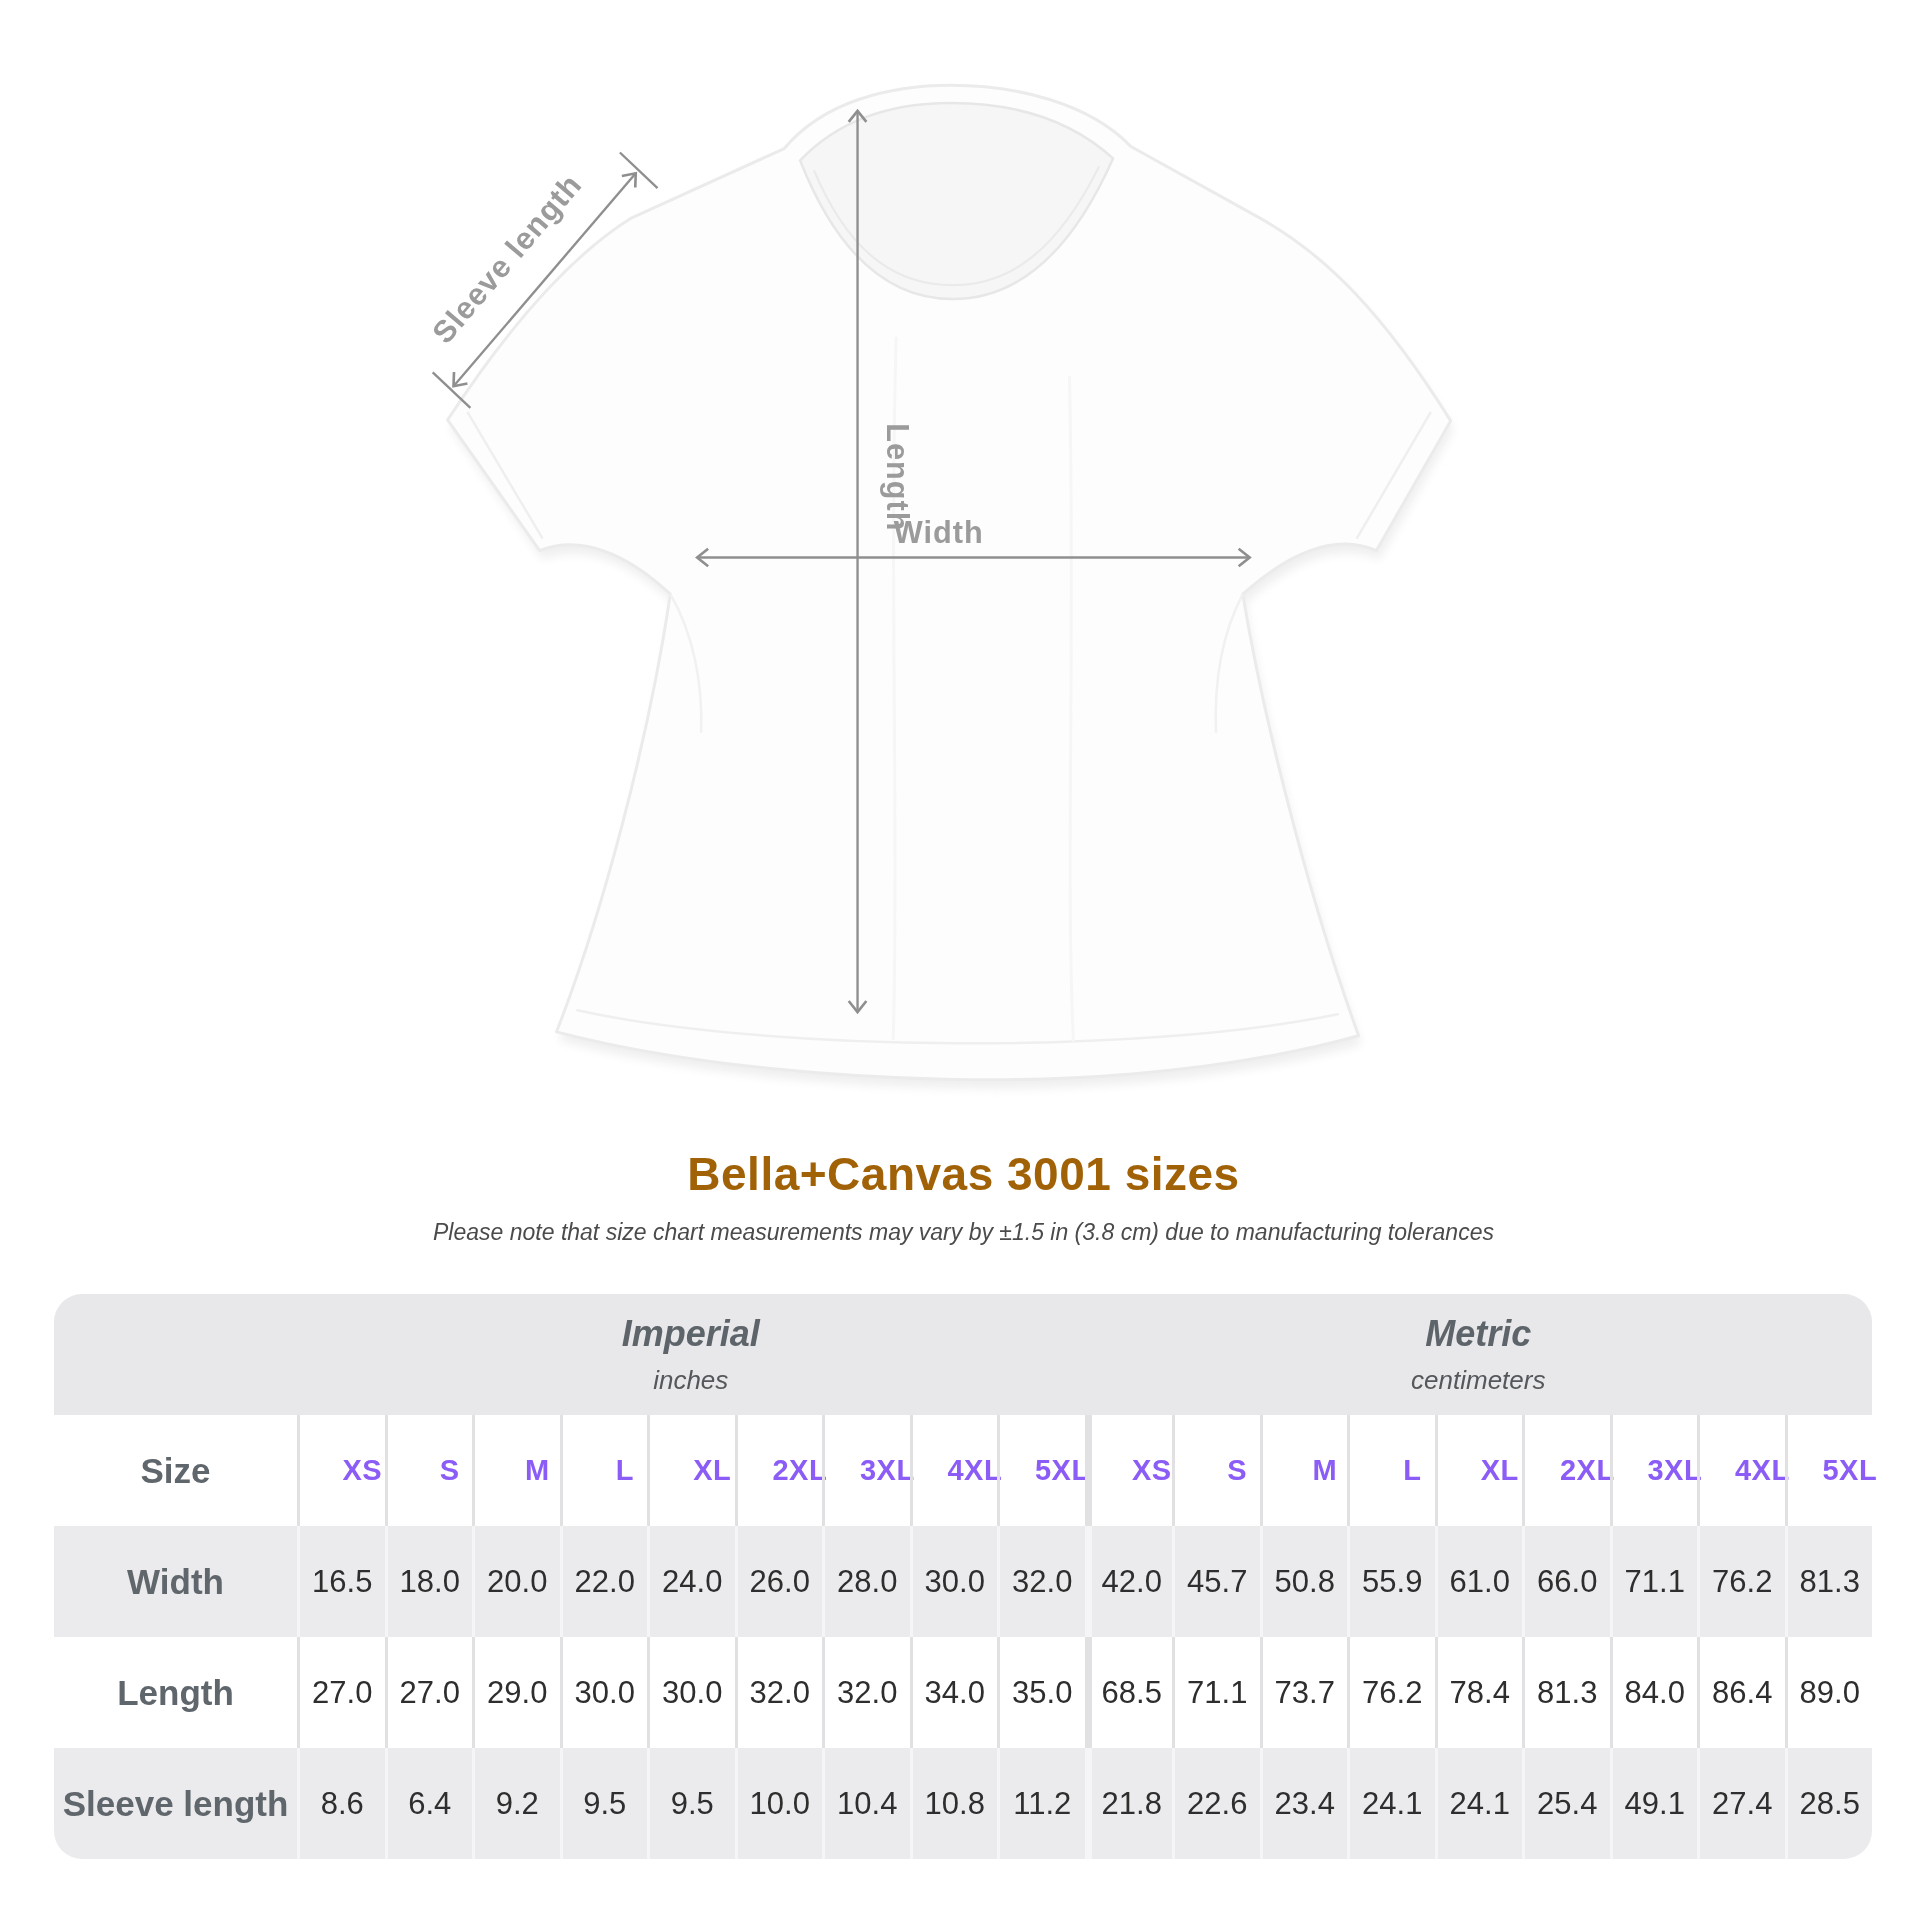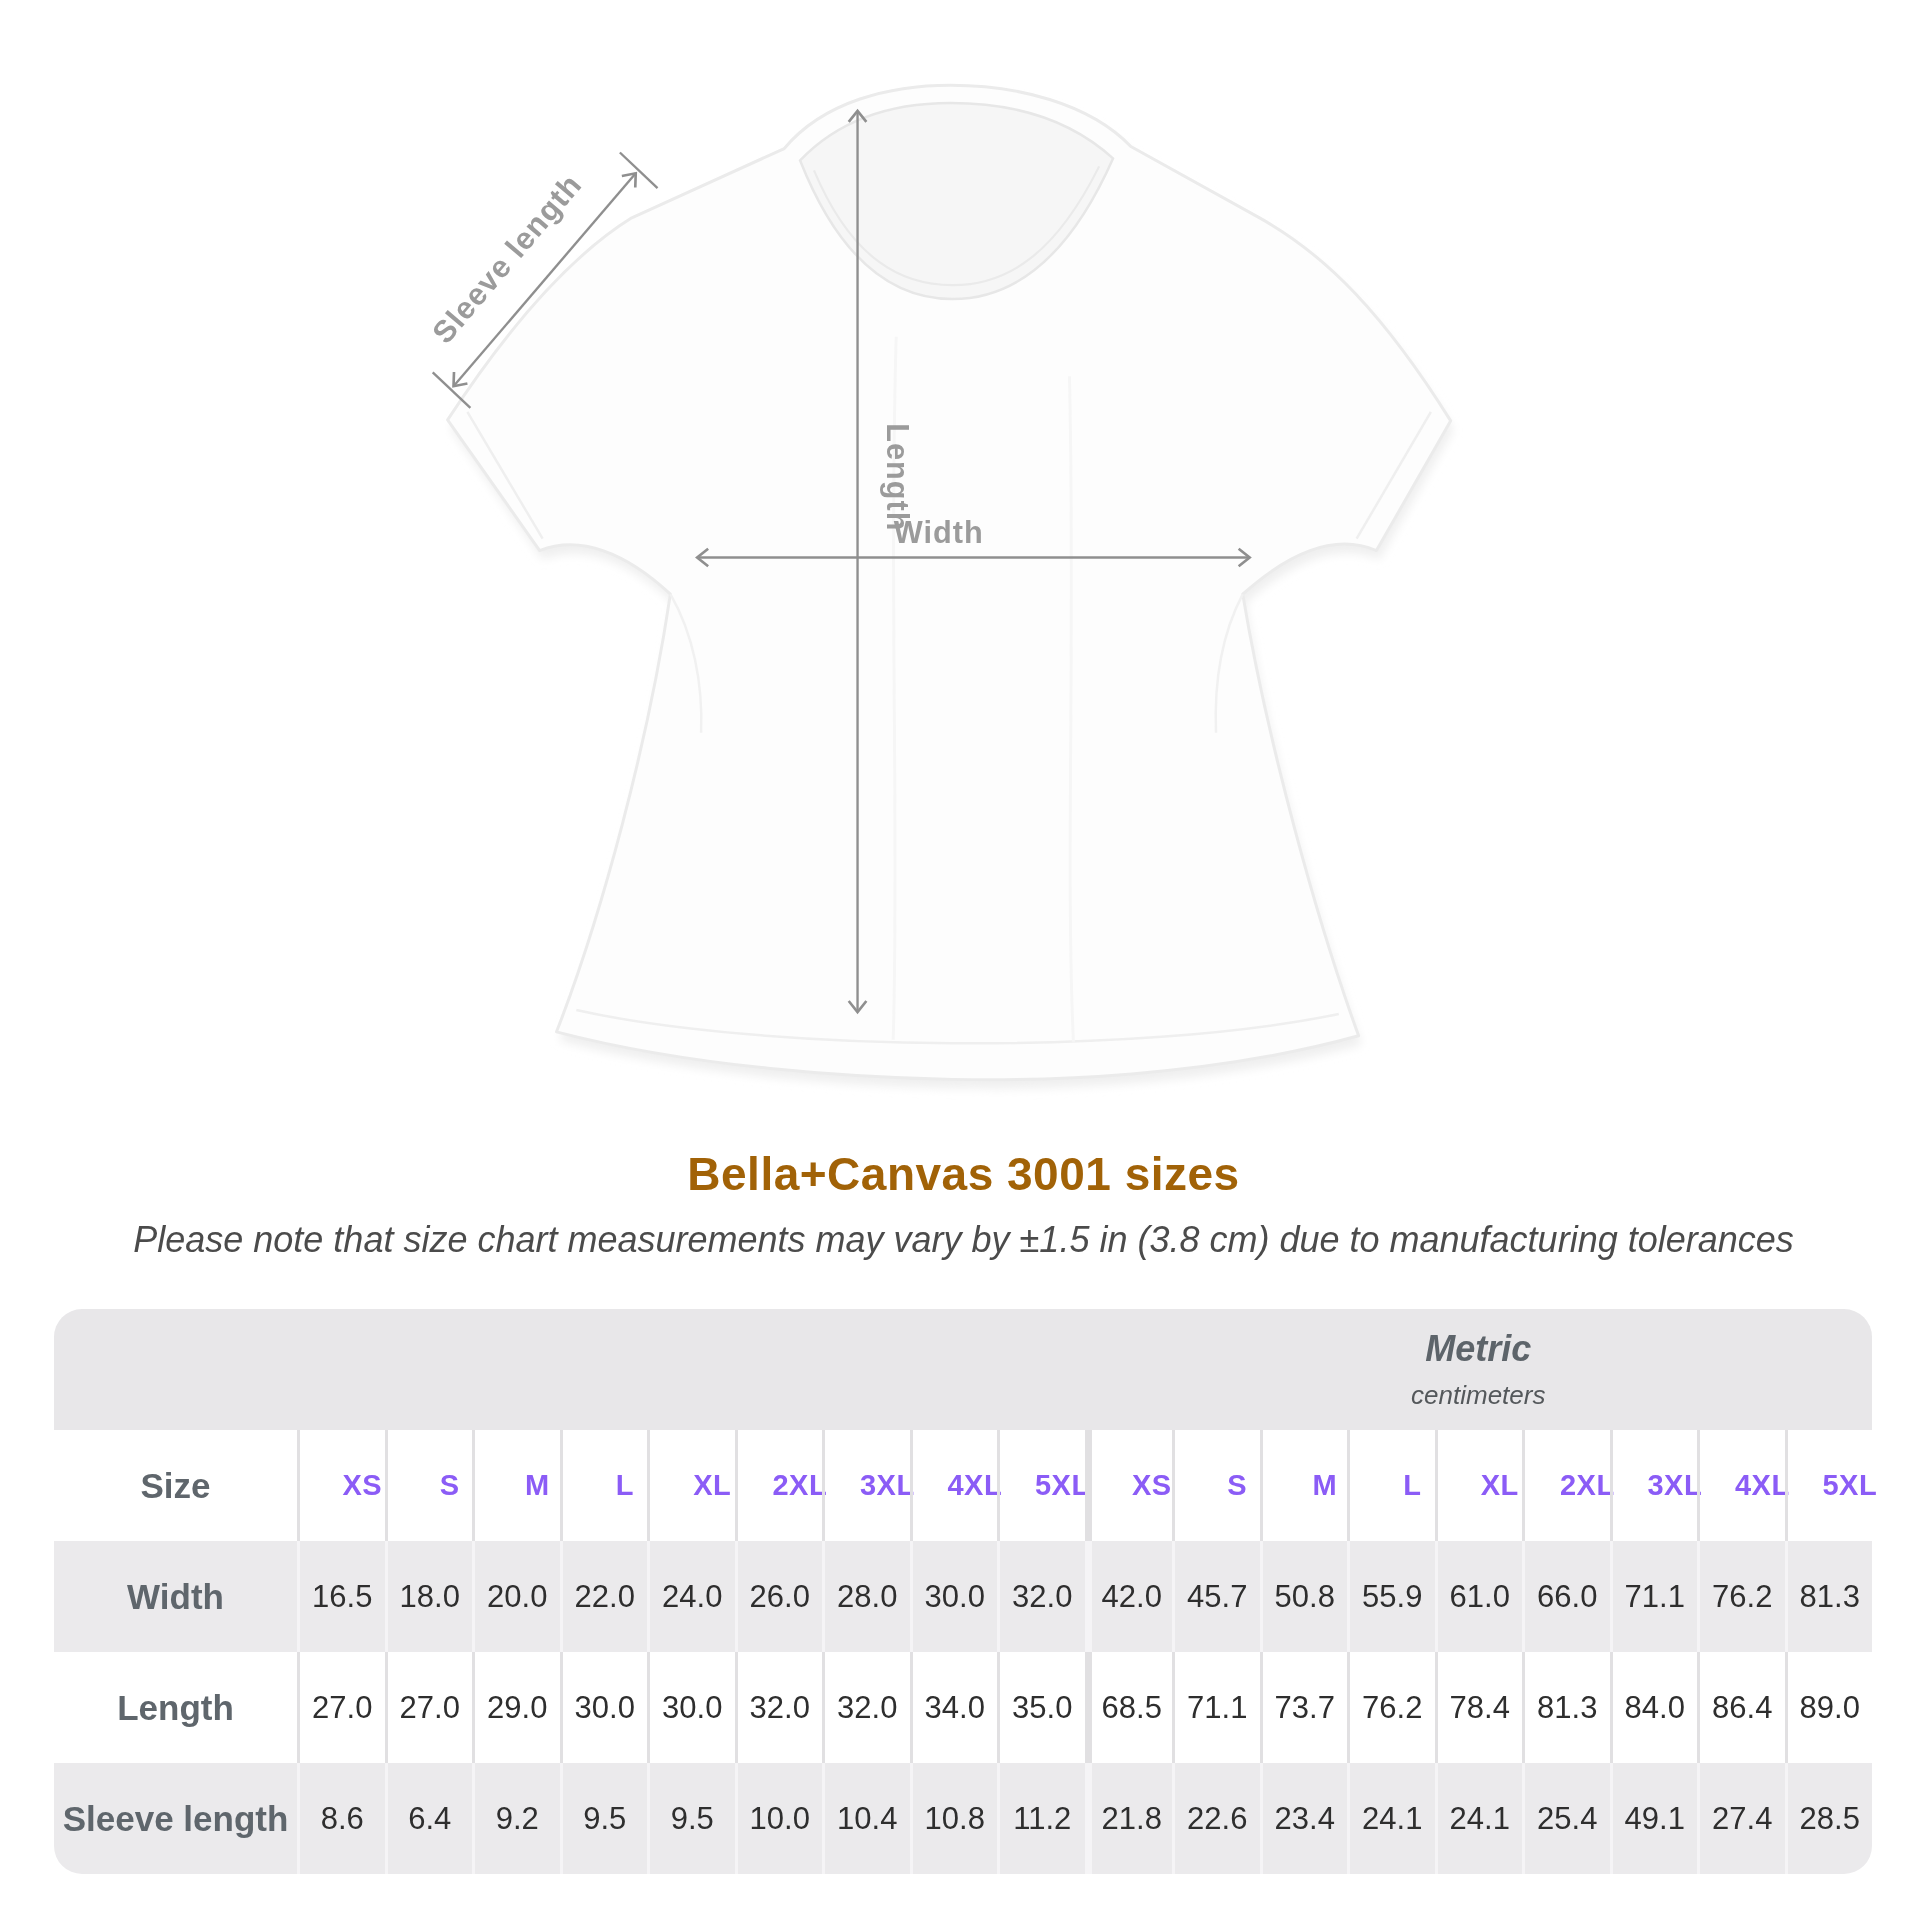--- a/index.html
+++ b/index.html
@@ -23,21 +23,21 @@
     text-align: center;
     font-size: 46px;
     font-weight: bold;
     color: #a16207;
     letter-spacing: 0.5px;
   }
   .subtitle {
     margin: 18px 0 0 0;
     text-align: center;
     font-style: italic;
-    font-size: 36px;
+    font-size: 23px;
     color: #4b4b4b;
   }
 
   
   .size-table {
     margin: 48px 54px 0 54px;
     width: 1818px;
   }
   .cols {
     display: grid;
@@ -189,20 +189,24 @@
       <text x="948" y="548" text-anchor="middle" font-size="31" font-weight="bold" letter-spacing="1" fill="#9b9b9b">Width</text>
     </svg>
   </div>
 
   <h1 class="title">Bella+Canvas 3001 sizes</h1>
   <p class="subtitle">Please note that size chart measurements may vary by ±1.5 in (3.8 cm) due to manufacturing tolerances</p>
 
   <div class="size-table">
 
     <div class="band cols">
+      <div class="band-group imperial">
+        <div class="band-name">Imperial</div>
+        <div class="band-unit">inches</div>
+      </div>
       <div class="band-group metric">
         <div class="band-name">Metric</div>
         <div class="band-unit">centimeters</div>
       </div>
     </div>
 
     <div class="trow cols row-white">
       <div class="cell label-cell">Size</div>
 
     <div class="cell data-cell head-cell">XS</div>

